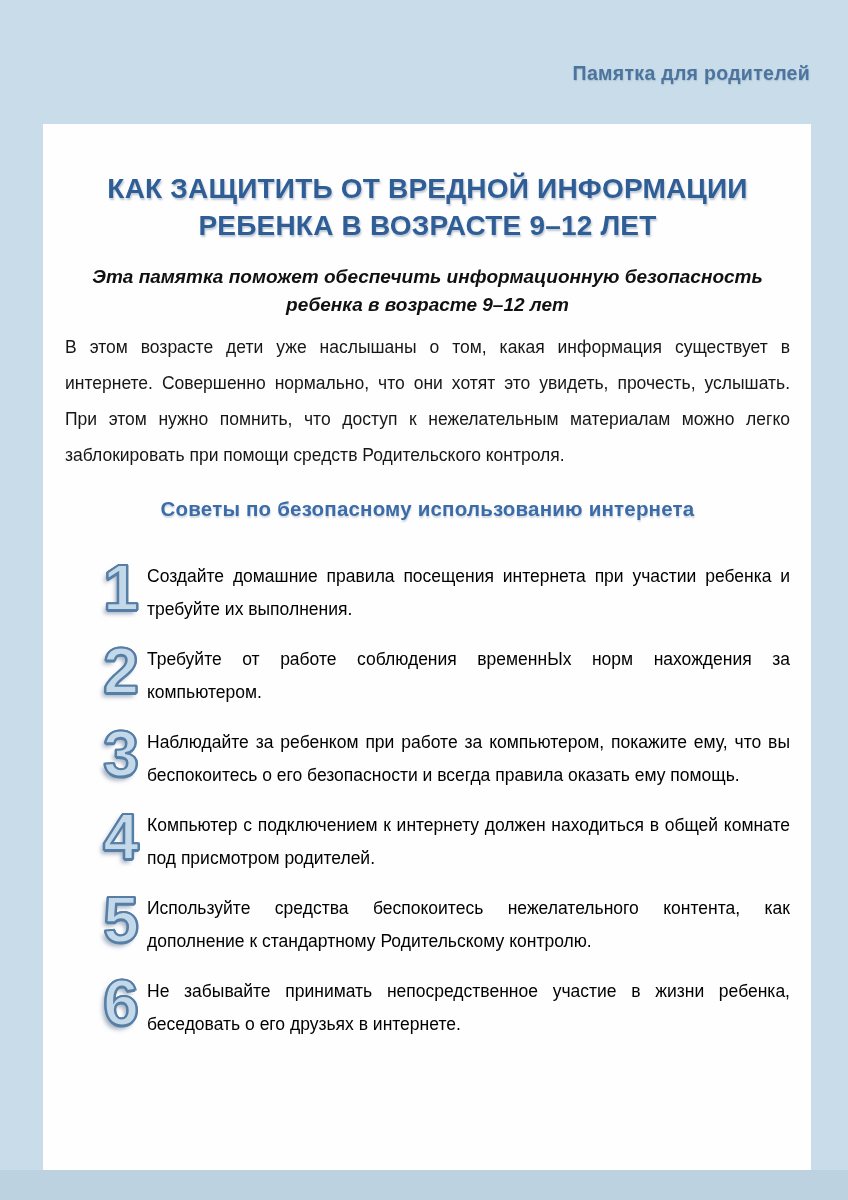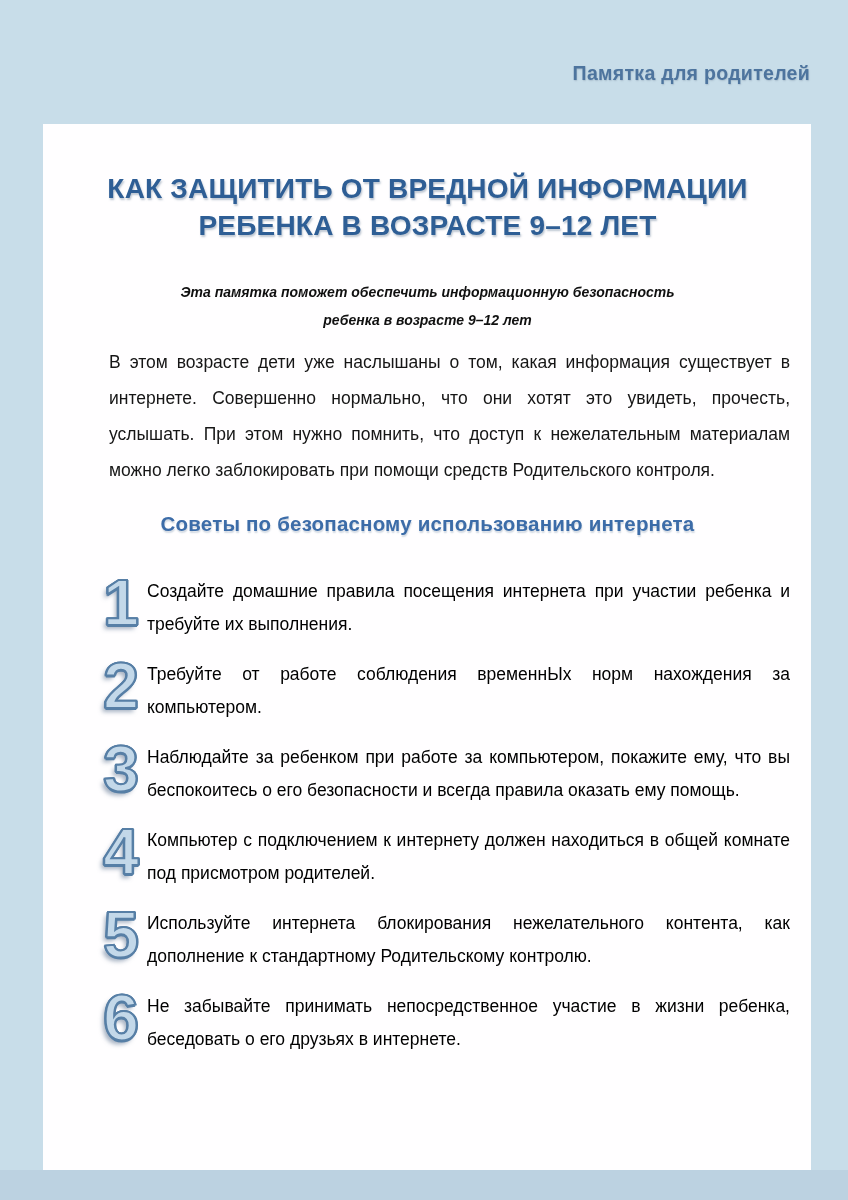--- a/index.html
+++ b/index.html
@@ -62,35 +62,34 @@
     margin-top: 46px;
     text-align: center;
     font-size: 28px;
     font-weight: bold;
     line-height: 37px;
     color: #2e5e95;
     letter-spacing: 0.2px;
     text-shadow: 1px 2px 2px rgba(125,145,165,0.5);
   }
   .memo-subtitle {
-    margin-top: 34px;
+    margin-top: 19px;
     text-align: center;
     font-style: italic;
     font-weight: bold;
-    font-size: 14px;
+    font-size: 19px;
     line-height: 28px;
     color: #101010;
   }
   .intro {
     margin-top: 10px;
     font-size: 17.5px;
     line-height: 36px;
     text-align: justify;
     color: #161616;
-    margin-left: 44px;
   }
   .section-title {
     margin-top: 24px;
     text-align: center;
     font-size: 20.5px;
     font-weight: bold;
     color: #3c6ca8;
     letter-spacing: 0.2px;
     text-shadow: 0.5px 1.5px 1.5px rgba(140,160,180,0.4);
   }
@@ -171,21 +170,21 @@
         <div class="tip-text">Наблюдайте за ребенком при работе за компьютером, покажите ему, что вы беспокоитесь о его безопасности и всегда правила оказать ему помощь.</div>
       </div>
 
       <div class="tip">
         <div class="tip-number">4</div>
         <div class="tip-text">Компьютер с подключением к интернету должен находиться в общей комнате под присмотром родителей.</div>
       </div>
 
       <div class="tip">
         <div class="tip-number">5</div>
-        <div class="tip-text">Используйте интернета блокирования нежелательного контента, как дополнение к стандартному Родительскому контролю.</div>
+        <div class="tip-text">Используйте средства беспокоитесь нежелательного контента, как дополнение к стандартному Родительскому контролю.</div>
       </div>
 
       <div class="tip">
         <div class="tip-number">6</div>
         <div class="tip-text">Не забывайте принимать непосредственное участие в жизни ребенка, беседовать о его друзьях в интернете.</div>
       </div>
 
     </div>
   </div>
 

